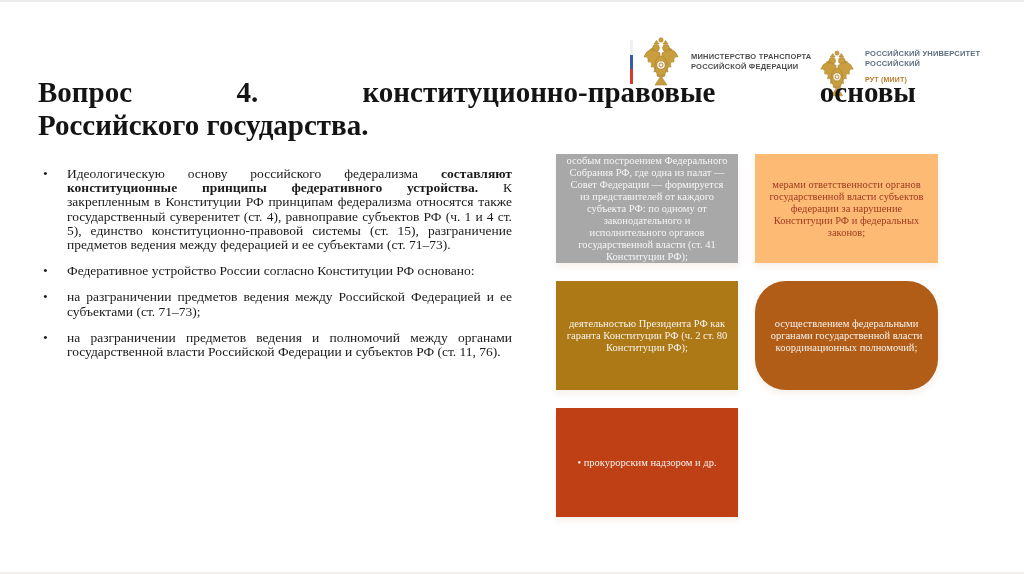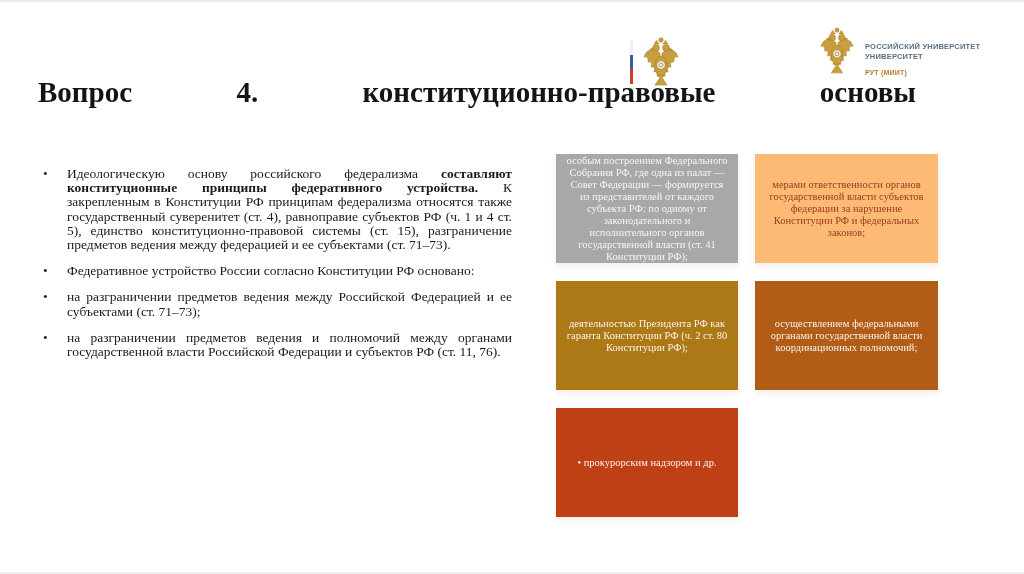--- a/index.html
+++ b/index.html
@@ -8,21 +8,21 @@
   .edge-top{position:absolute;left:0;top:0;width:1024px;height:2px;background:#ececec;}
   .edge-bottom{position:absolute;left:0;bottom:0;width:1024px;height:2px;background:#f1efec;}
 
   
   .logo1{position:absolute;left:630px;top:34px;display:flex;align-items:center;height:56px;}
   .flag{width:3px;height:44px;display:flex;flex-direction:column;}
   .flag div{flex:1;}
   .emblem{flex:none;}
   .ministry-text{margin-left:9px;font-family:"Liberation Sans",sans-serif;font-size:7.5px;
                  line-height:10px;font-weight:600;color:#4d4d4d;letter-spacing:.2px;}
-  .logo2{position:absolute;left:818px;top:20px;display:flex;align-items:flex-end;height:56px;}
+  .logo2{position:absolute;left:818px;top:49px;display:flex;align-items:flex-start;height:56px;}
   .uni-text{margin-left:9px;font-family:"Liberation Sans",sans-serif;}
   .uni-name{font-size:7.5px;line-height:10px;font-weight:600;color:#5c6e80;letter-spacing:.2px;}
   .uni-rut{margin-top:7px;font-size:7px;font-weight:700;color:#bd7a2c;letter-spacing:.2px;}
 
   
   .title{position:absolute;left:38px;top:76px;width:878px;font-weight:700;font-size:29px;
          line-height:33px;color:#141414;}
   .title-l1{text-align:justify;text-align-last:justify;}
   .title-l2{text-align:left;}
 
@@ -75,37 +75,42 @@
 
   <div class="logo1">
     <div class="flag">
       <div style="background-color: rgb(240, 240, 240);"></div>
       <div style="background-color: rgb(59, 90, 165);"></div>
       <div style="background-color: rgb(213, 59, 42);"></div>
     </div>
     <svg class="emblem" width="42" height="52" style="margin-left:7px">
       <use href="#eagle"></use>
     </svg>
+    <div class="ministry-text">
+      <div>МИНИСТЕРСТВО ТРАНСПОРТА</div>
+      <div>РОССИЙСКОЙ ФЕДЕРАЦИИ</div>
+    </div>
   </div>
 
   <div class="logo2">
     <svg class="emblem" width="38" height="50">
       <use href="#eagle"></use>
     </svg>
     <div class="uni-text">
       <div class="uni-name">
         <div>РОССИЙСКИЙ УНИВЕРСИТЕТ</div>
-        <div>УНИВЕРСИТЕТ</div>
+        <div>РОССИЙСКИЙ</div>
       </div>
       <div class="uni-rut">РУТ (МИИТ)</div>
     </div>
   </div>
 
   <div class="title">
     <div class="title-l1">Вопрос 4. конституционно-правовые основы</div>
+    <div class="title-l2">Российского государства.</div>
   </div>
 
   <div class="bullets">
     <div class="bullet-item">
       <span class="bullet-marker">•</span>
       <span class="bullet-text"><span>Идеологическую основу российского федерализма </span><b>составляют конституционные принципы федеративного устройства.</b><span> К закрепленным в Конституции РФ принципам федерализма относятся также государственный суверенитет (ст. 4), равноправие субъектов РФ (ч. 1 и 4 ст. 5), единство конституционно-правовой системы (ст. 15), разграничение предметов ведения между федерацией и ее субъектами (ст. 71–73).</span></span>
     </div>
     <div class="bullet-item">
       <span class="bullet-marker">•</span>
       <span class="bullet-text">Федеративное устройство России согласно Конституции РФ основано:</span>
@@ -117,16 +122,16 @@
     <div class="bullet-item">
       <span class="bullet-marker">•</span>
       <span class="bullet-text">на разграничении предметов ведения и полномочий между органами государственной власти Российской Федерации и субъектов РФ (ст. 11, 76).</span>
     </div>
   </div>
 
   <div class="box-grid">
     <div class="box" style="background-color: rgb(168, 168, 168); color: rgb(245, 245, 245);">особым построением Федерального Собрания РФ, где одна из палат — Совет Федерации — формируется из представителей от каждого субъекта РФ: по одному от законодательного и исполнительного органов государственной власти (ст. 41 Конституции РФ);</div>
     <div class="box" style="background-color: #fdba74; color: rgb(158, 59, 34);">мерами ответственности органов государственной власти субъектов федерации за нарушение Конституции РФ и федеральных законов;</div>
     <div class="box" style="background-color: rgb(173, 121, 23); color: rgb(247, 243, 236);">деятельностью Президента РФ как гаранта Конституции РФ (ч. 2 ст. 80 Конституции РФ);</div>
-    <div class="box" style="background-color: rgb(177, 92, 23); color: rgb(247, 243, 236);">осуществлением федеральными органами государственной власти координационных полномочий;</div>
+    <div class="box" style="background-color: rgb(177, 92, 23); color: rgb(247, 243, 236); border-radius: 31px;">осуществлением федеральными органами государственной власти координационных полномочий;</div>
     <div class="box" style="background-color: rgb(192, 64, 22); color: rgb(247, 243, 236);">• прокурорским надзором и др.</div>
   </div>
 </div>
 
 </body></html>

